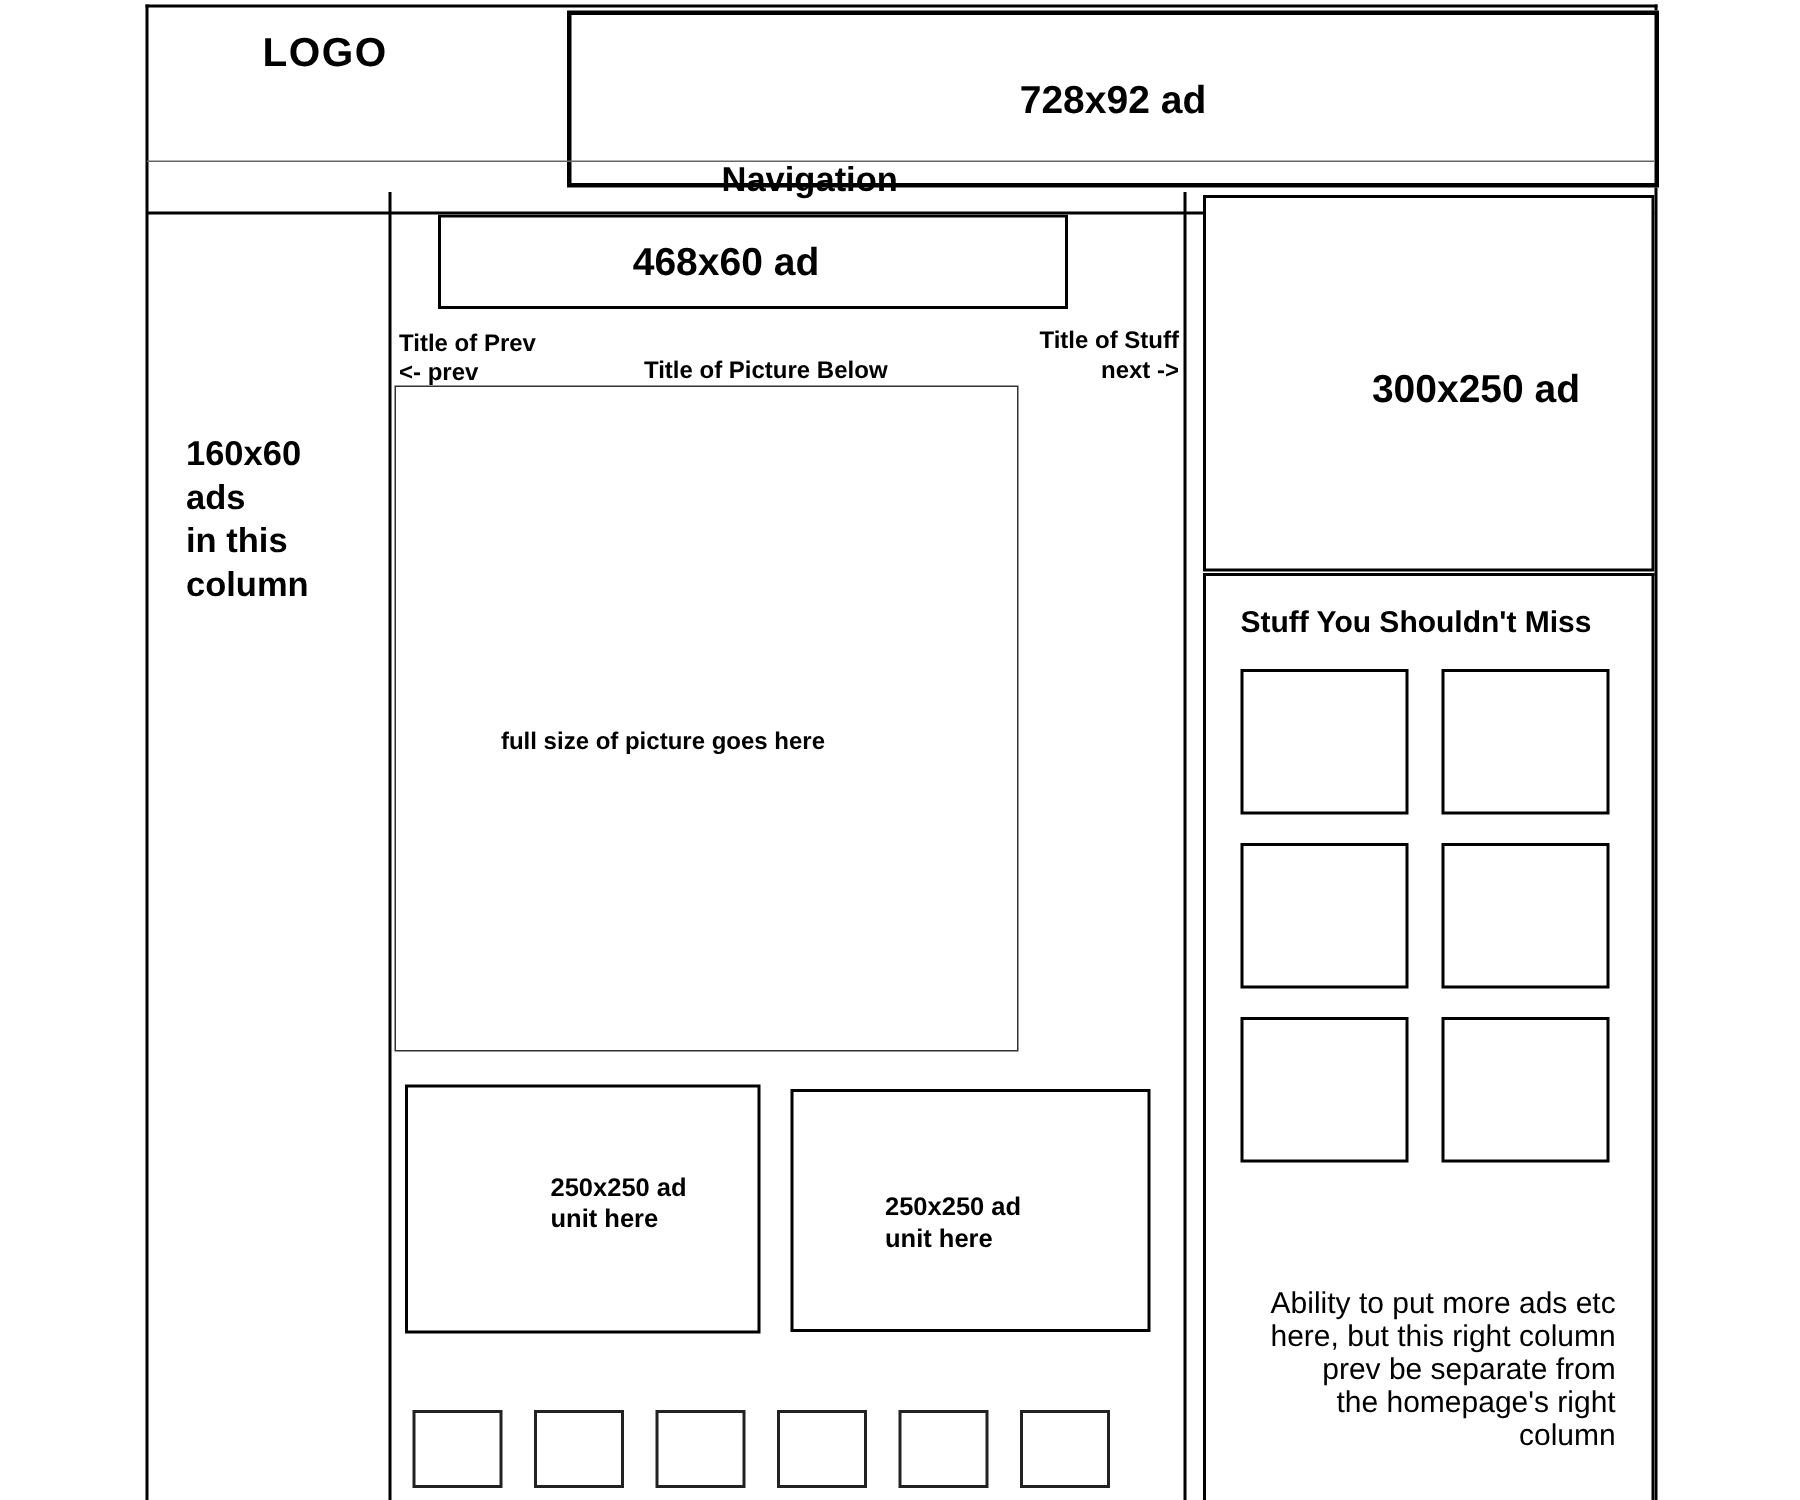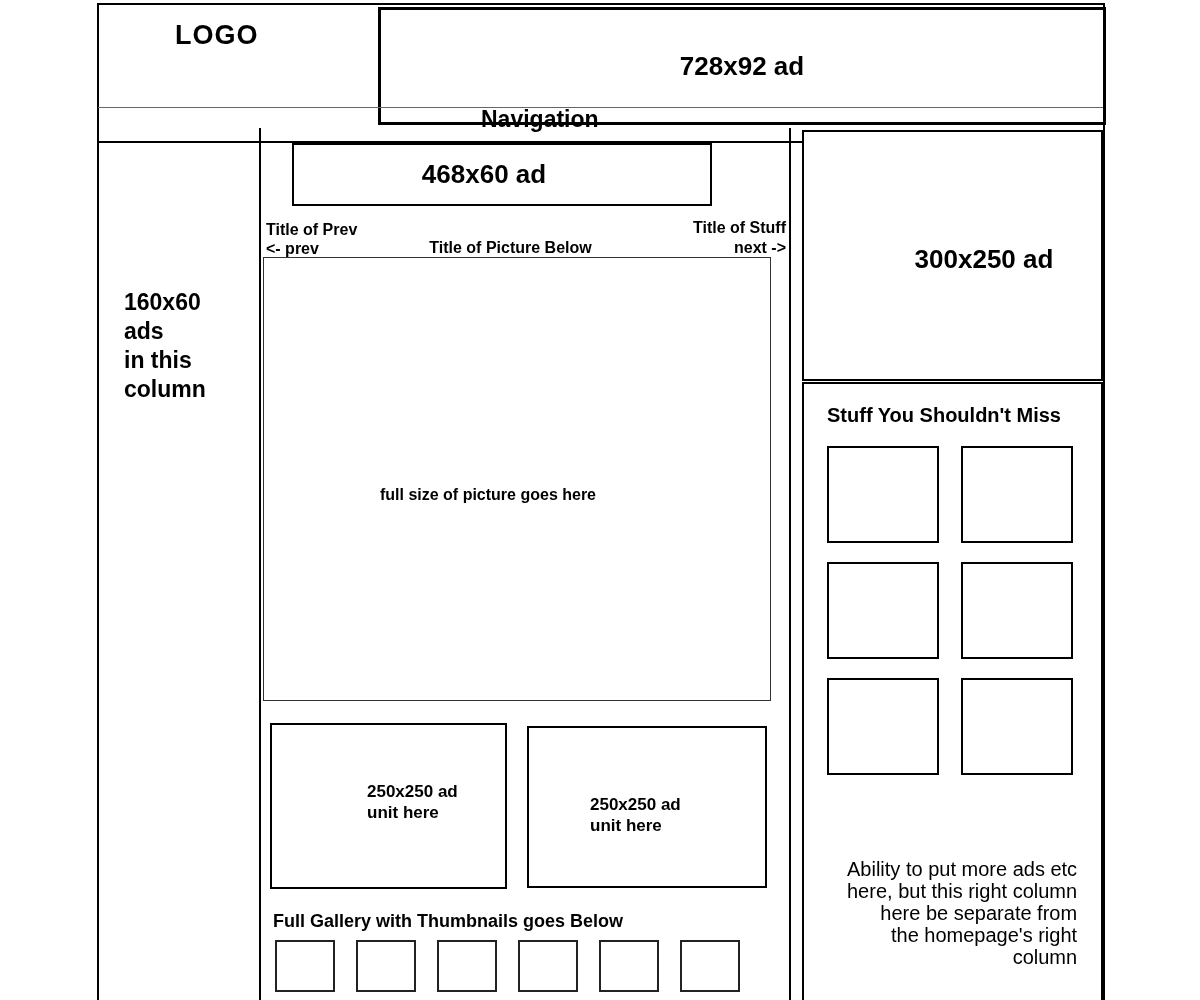--- a/index.html
+++ b/index.html
@@ -26,21 +26,21 @@
   
   .leftcol-label{left:124px;top:288px;font-size:23px;font-weight:bold;line-height:29px;}
   .leftcol-label span{display:block;}
   
   .ad468{left:292px;top:143px;width:420px;height:63px;padding-right:36px;}
   .prev-title{left:266px;top:221px;}
   .prev-link{left:266px;top:240px;}
   .pic-title{left:263px;top:239px;width:495px;text-align:center;}
   .next-title{left:586px;top:219px;width:200px;text-align:right;}
   .next-link{left:586px;top:239px;width:200px;text-align:right;}
-  .picture-box{left:263px;top:257px;width:508px;height:444px;}
+  .picture-box{left:263px;top:257px;width:416px;height:444px;}
   .picture-box .ph{position:absolute;left:0;right:58px;top:228px;text-align:center;}
   .ad250{font-size:17px;font-weight:bold;line-height:21px;}
   .ad250 .txt{position:absolute;}
   .ad250.one{left:270px;top:723px;width:237px;height:166px;}
   .ad250.one .txt{left:95px;top:56px;}
   .ad250.two{left:527px;top:726px;width:240px;height:162px;}
   .ad250.two .txt{left:61px;top:66px;}
   .ad250 .txt span{display:block;}
   .gallery-label{left:273px;top:911px;font-size:18px;font-weight:bold;}
   .thumbs{left:275px;top:940px;display:flex;gap:21px;position:absolute;}
@@ -101,21 +101,20 @@
       <span>unit here</span>
     </span>
   </div>
   <div class="box b2 ad250 two">
     <span class="txt">
       <span>250x250 ad</span>
       <span>unit here</span>
     </span>
   </div>
 
-  <div class="abs gallery-label">Full Gallery with Thumbnails goes Below</div>
   <div class="thumbs">
     <div class="thumb"></div>
     <div class="thumb"></div>
     <div class="thumb"></div>
     <div class="thumb"></div>
     <div class="thumb"></div>
     <div class="thumb"></div>
   </div>
 
   <div class="box b2 center-text big-label ad300">
@@ -128,19 +127,19 @@
       <div class="stuff-item"></div>
       <div class="stuff-item"></div>
       <div class="stuff-item"></div>
       <div class="stuff-item"></div>
       <div class="stuff-item"></div>
       <div class="stuff-item"></div>
     </div>
     <div class="rc-note">
       <span>Ability to put more ads etc</span>
       <span>here, but this right column</span>
-      <span>here be separate from</span>
+      <span>prev be separate from</span>
       <span>the homepage's right</span>
       <span>column</span>
     </div>
   </div>
 
 </div>
 
 </body></html>

